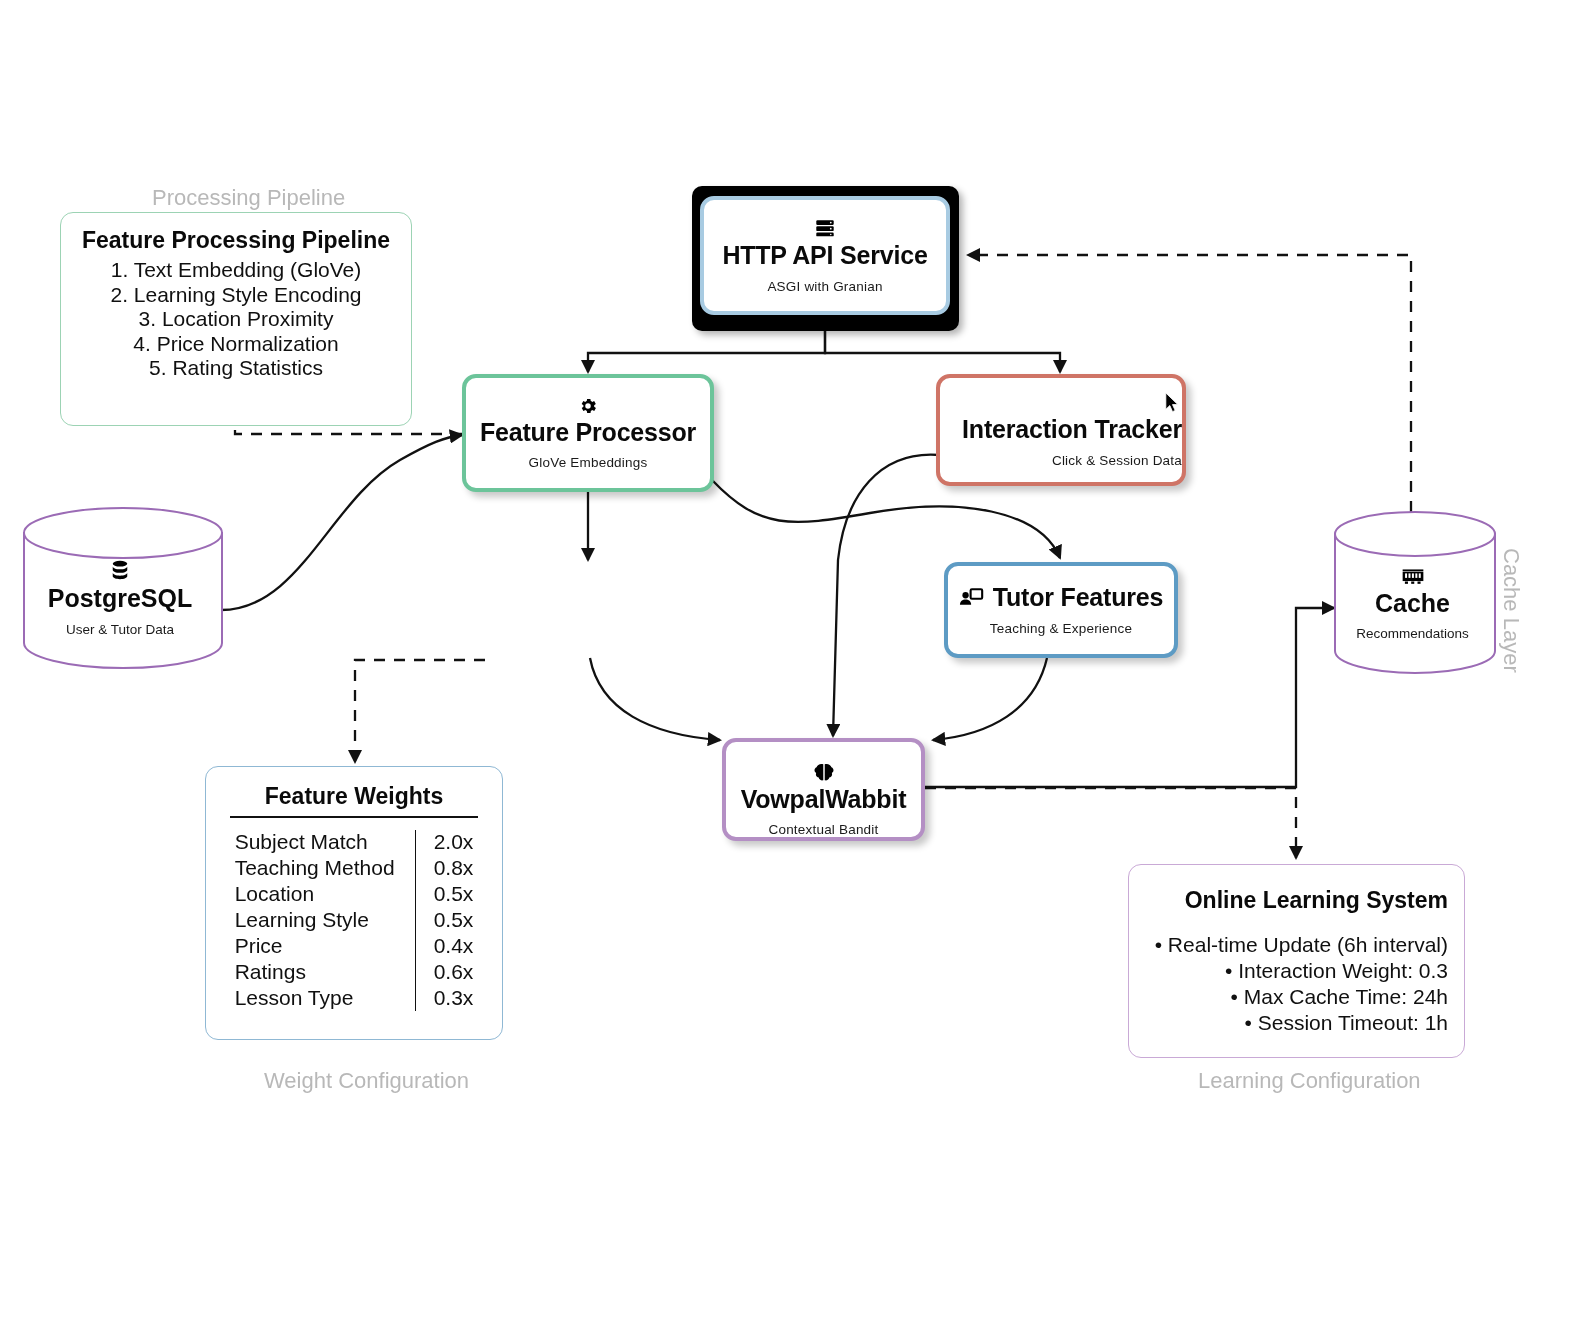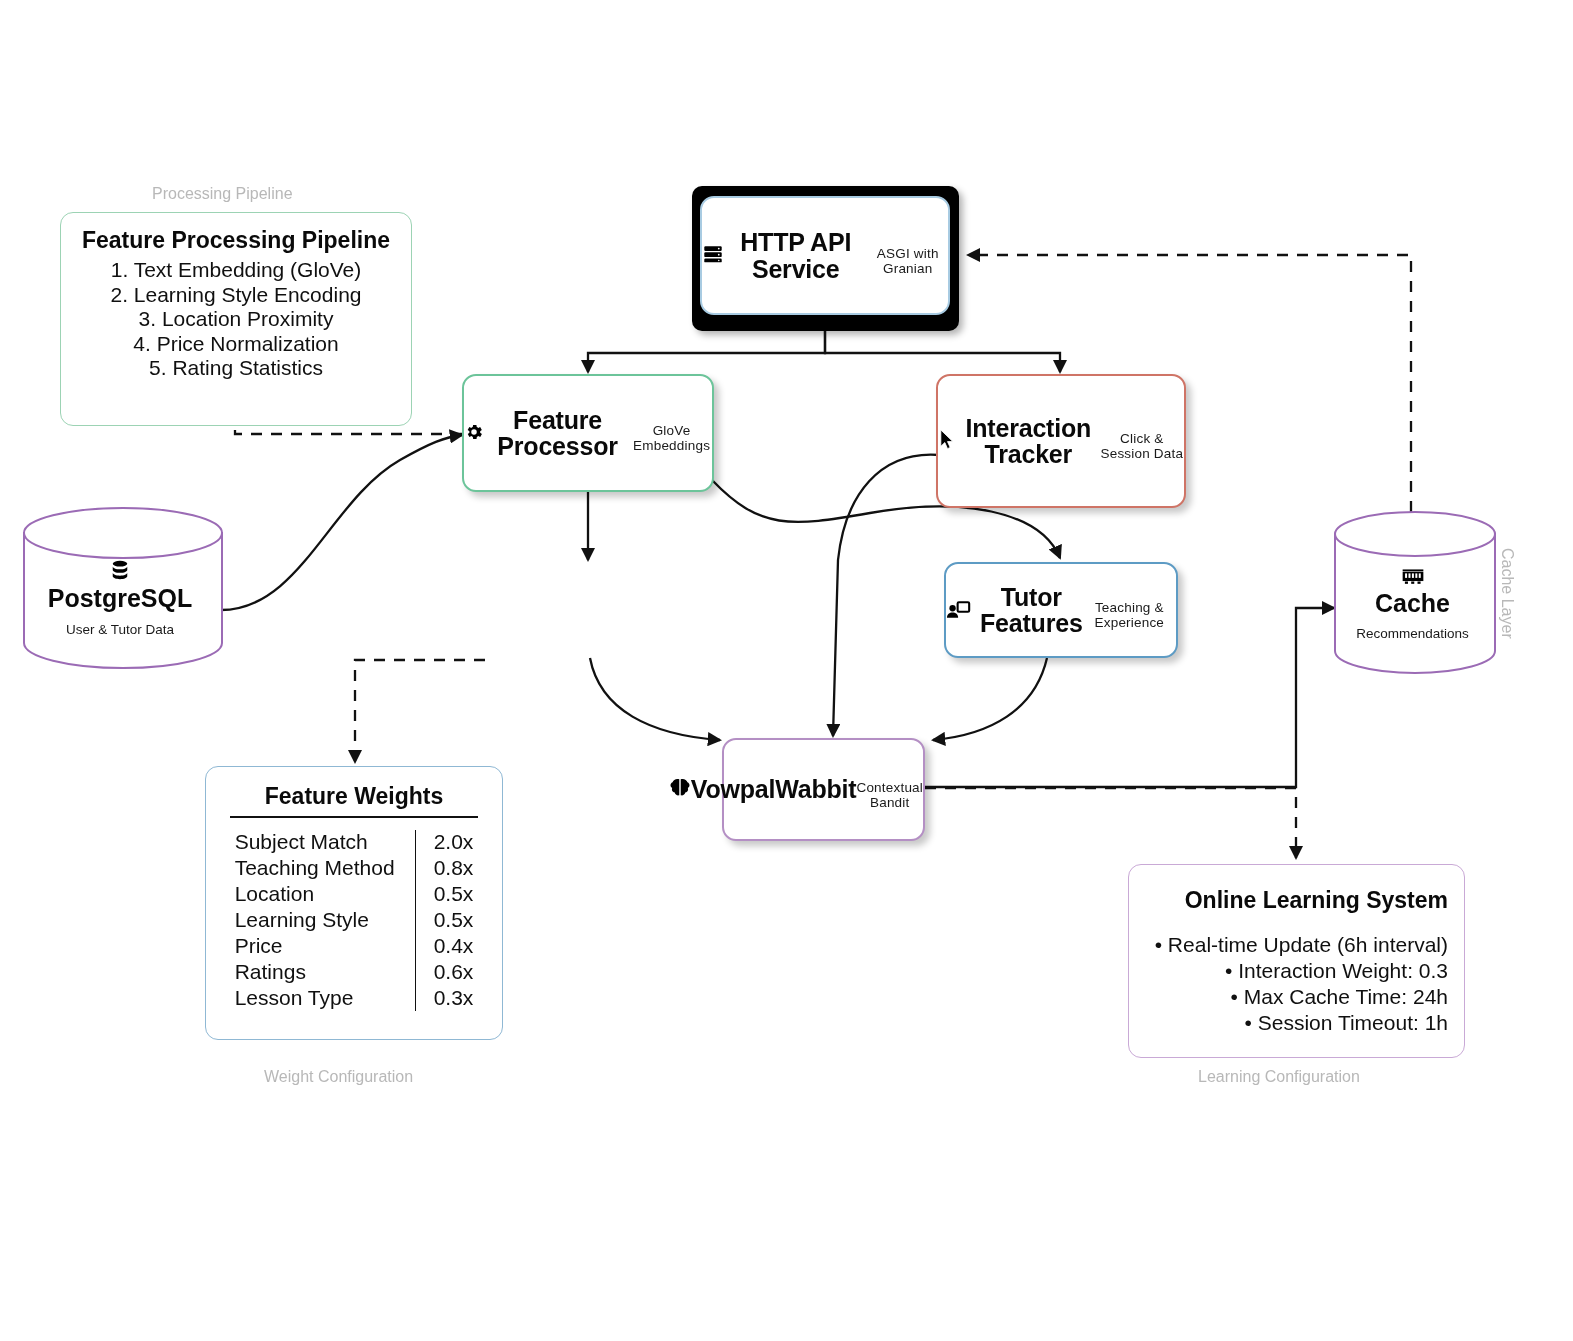--- a/index.html
+++ b/index.html
@@ -26,22 +26,23 @@
     height: 1341px;
     pointer-events: none;
   }
 
   
   .node {
     position: absolute;
     box-sizing: border-box;
     background: #ffffff;
     border-radius: 14px;
-    border: 2px solid #14532d;
+    border: 4px solid #14532d;
     display: flex;
+    flex-direction: column;
     align-items: center;
     justify-content: center;
     text-align: center;
     box-shadow: 5px 5px 7px rgba(0,0,0,0.22);
     z-index: 2;
   }
   .node .title {
     font-size: 25px;
     font-weight: bold;
     color: #0a0a0a;
@@ -135,21 +136,21 @@
   }
   .panel-line {
     font-size: 21px;
     color: #101010;
     line-height: 1.17;
   }
 
   
   .cluster-label {
     position: absolute;
-    font-size: 16px;
+    font-size: 22px;
     color: #b8b8b8;
     z-index: 2;
     white-space: nowrap;
   }
   .cluster-label.vertical {
     writing-mode: vertical-rl;
     text-orientation: mixed;
   }
 
   
@@ -318,21 +319,21 @@
       <svg width="20" height="20" viewBox="0 0 24 24" aria-hidden="true">
         <path fill="#000" d="M19.4 13a7.6 7.6 0 0 0 0-2l2-1.5-2-3.4-2.4 1a7.6 7.6 0 0 0-1.7-1l-.4-2.6H10.9l-.4 2.6c-.6.2-1.2.6-1.7 1l-2.4-1-2 3.4L6.5 11a7.6 7.6 0 0 0 0 2l-2 1.5 2 3.4 2.4-1c.5.4 1.1.8 1.7 1l.4 2.6h4l.4-2.6c.6-.2 1.2-.6 1.7-1l2.4 1 2-3.4-2.1-1.5zM12 15.3A3.3 3.3 0 1 1 15.3 12 3.3 3.3 0 0 1 12 15.3z"></path>
       </svg>
     </span>
     <div class="title">
       <span>Feature Processor</span>
     </div>
     <div class="sub">GloVe Embeddings</div>
   </div>
 
-  <div class="node border-salmon" style="left:936px; top:374px; width:250px; height:134px;">
+  <div class="node border-salmon" style="left:936px; top:374px; width:250px; height:112px;align-items:flex-end;">
     <span class="topicon">
       <svg width="19" height="21" viewBox="0 0 18 22" aria-hidden="true">
         <path d="M2 1 L2 18.2 L6.2 14.2 L9 20.6 L11.8 19.3 L9 13.2 L14.6 13.2 Z" fill="#000" stroke="#fff" stroke-width="0.9"></path>
       </svg>
     </span>
     <div class="title">
       <span>Interaction Tracker</span>
     </div>
     <div class="sub">Click &amp; Session Data</div>
   </div>

